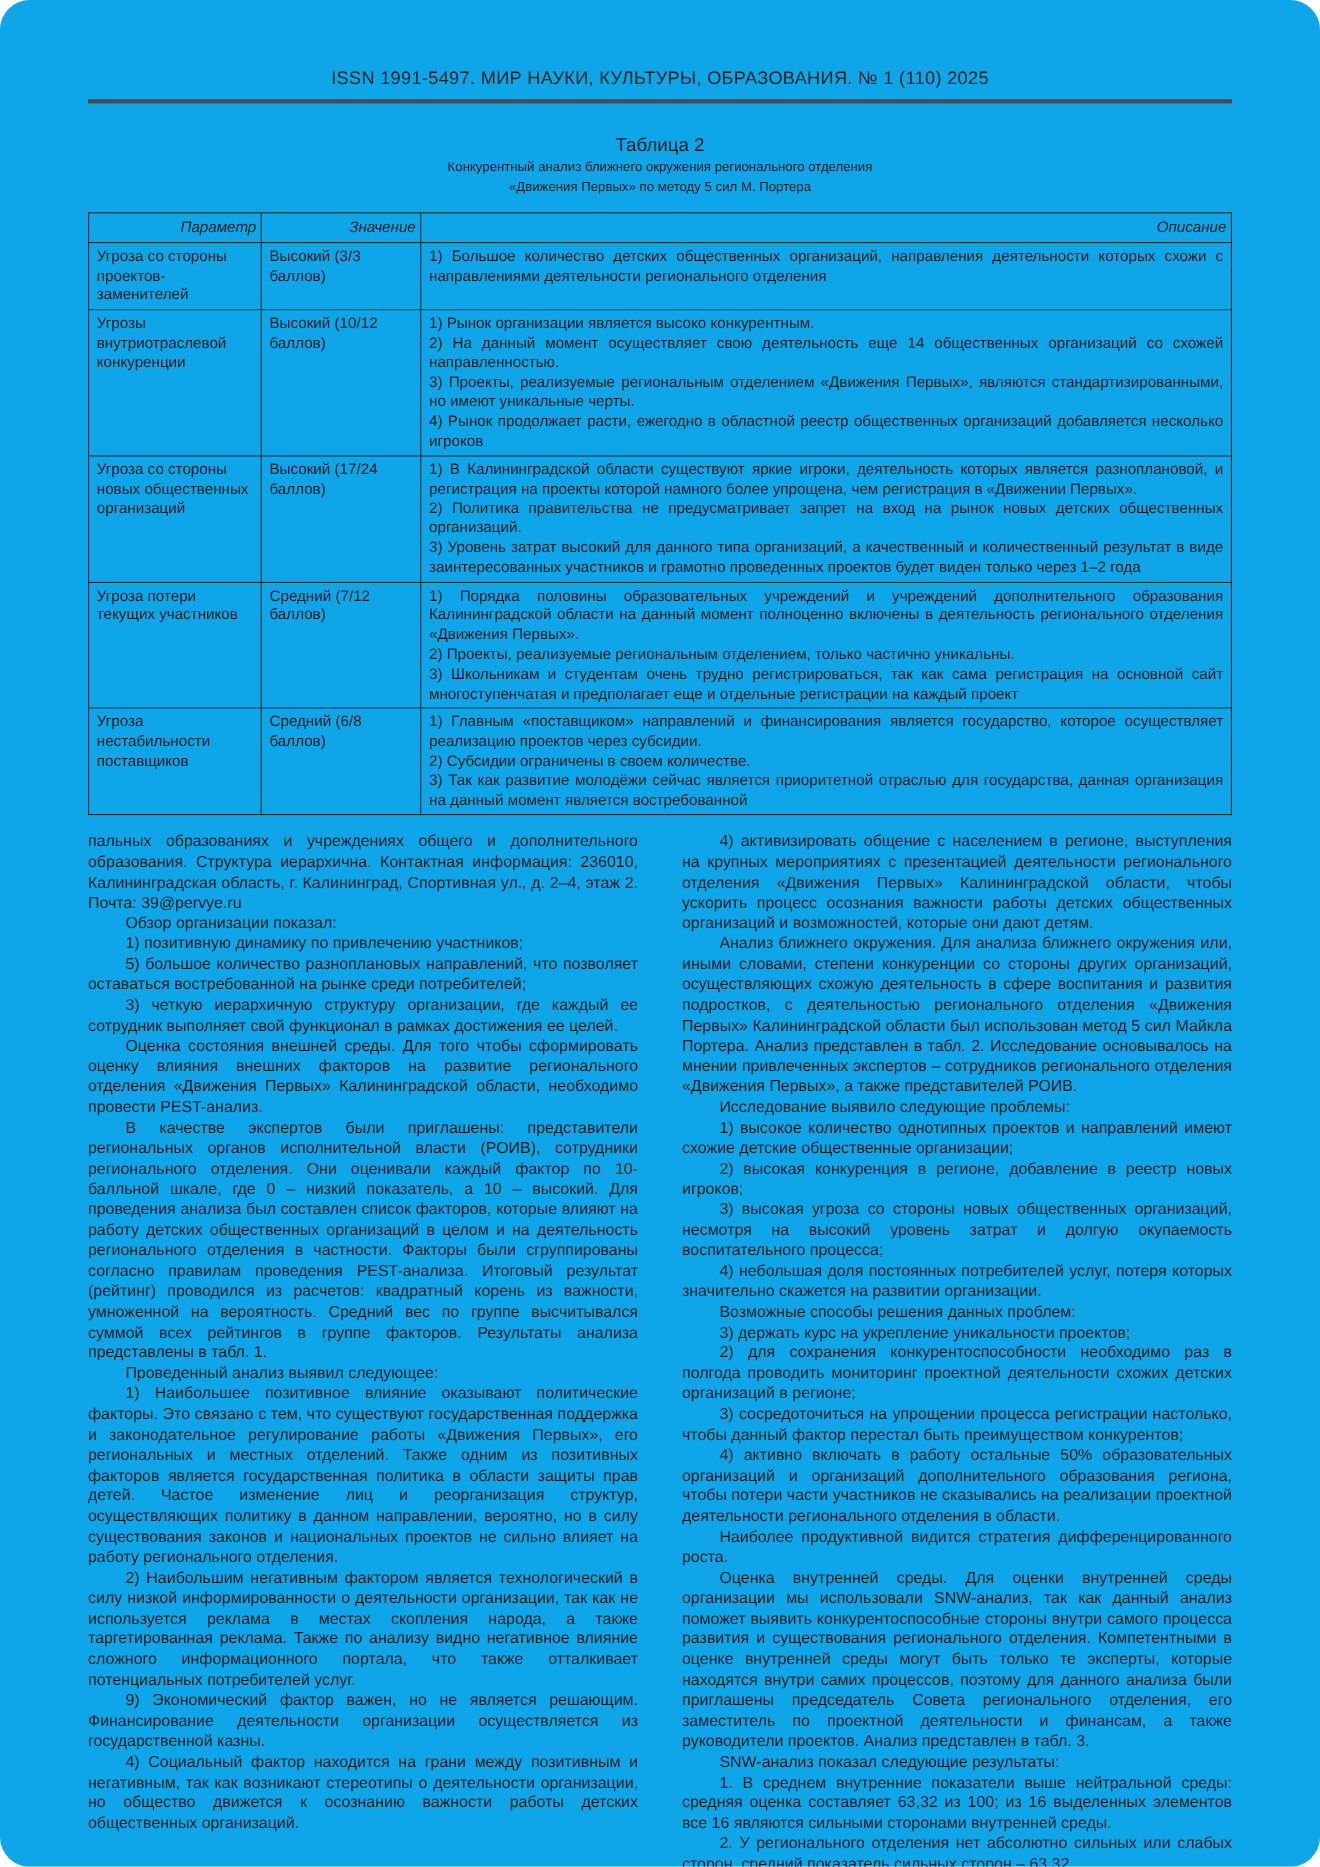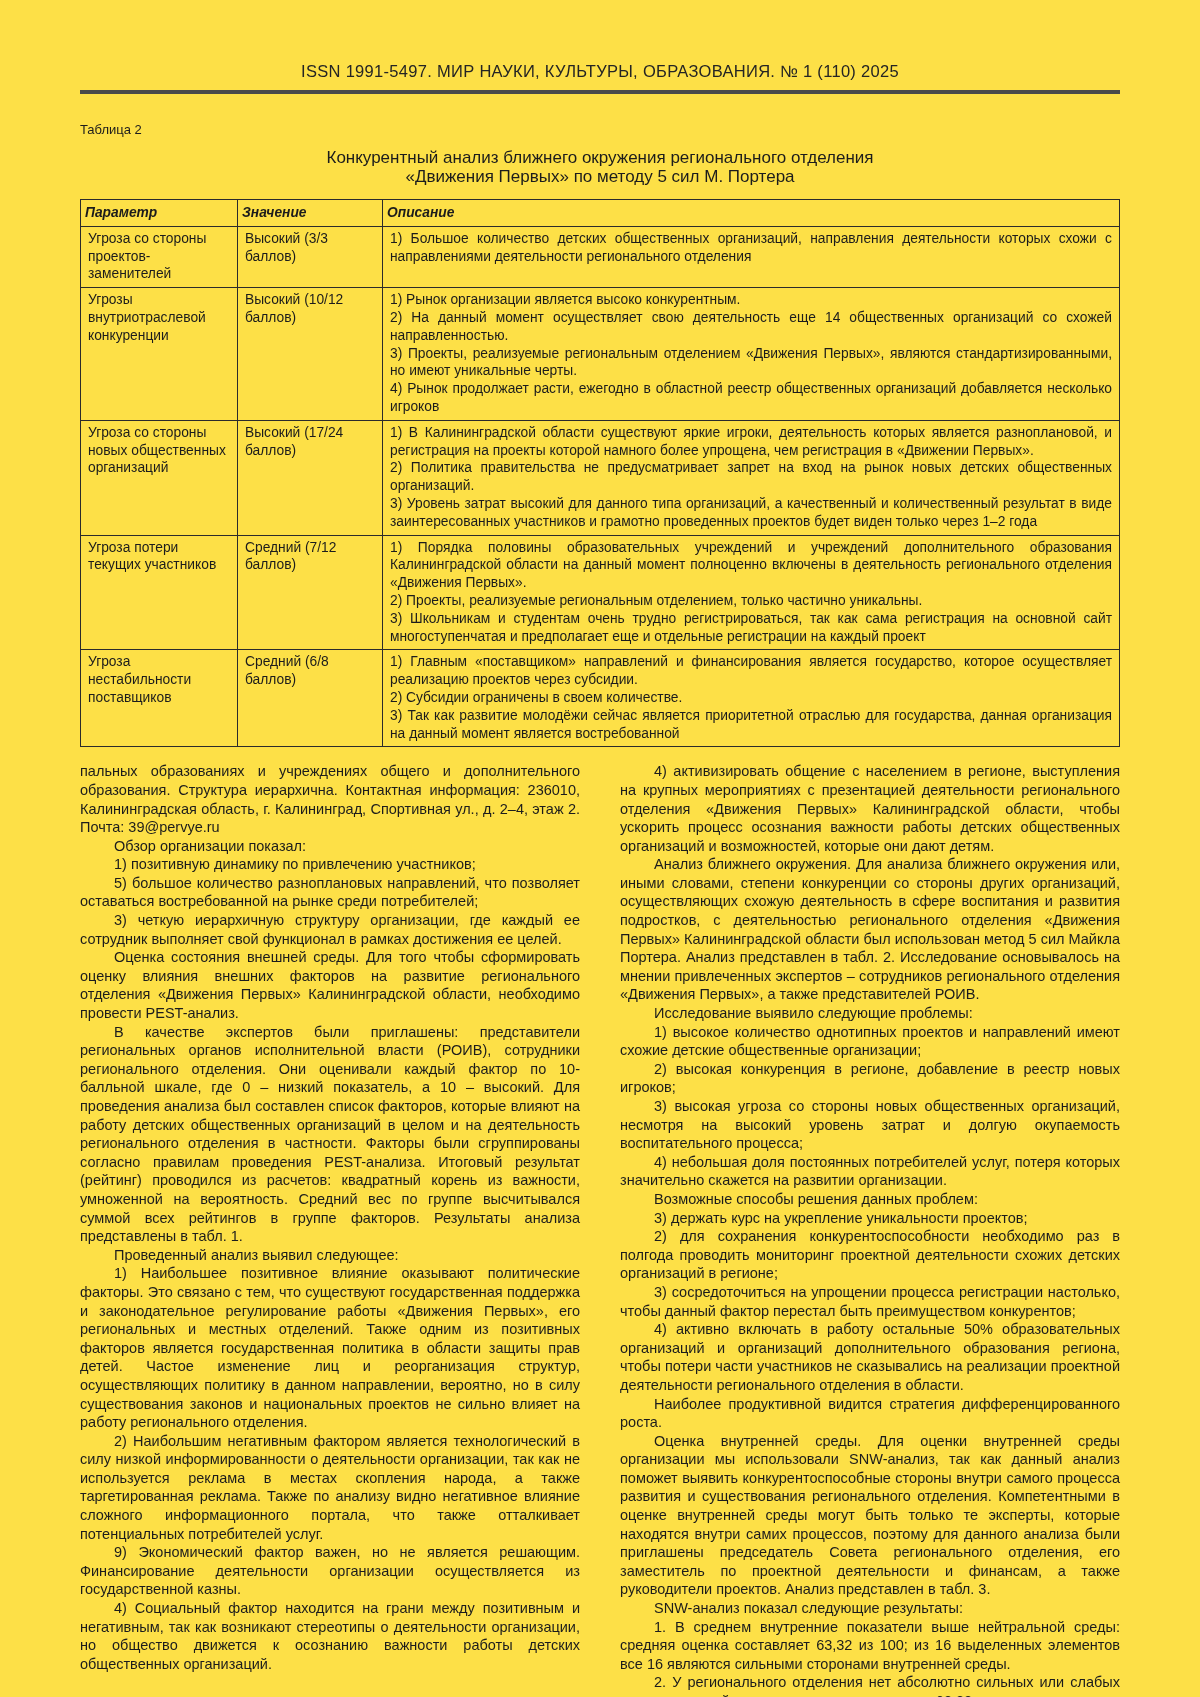--- a/index.html
+++ b/index.html
@@ -2,61 +2,60 @@
 <html lang="ru"><head>
 <meta charset="utf-8">
 <style>
   html,body{margin:0;padding:0;background:#ffffff;}
   body{
     width:1200px;height:1697px;
     font-family:"Liberation Sans", sans-serif;
     color:#1c1c1c;
     -webkit-font-smoothing:antialiased;
   }
-  .page{position:relative;width:1200px;height:1697px;background:#fde047;overflow:hidden;}
+  .page{position:relative;width:1200px;height:1697px;background:#0ea5e9;overflow:hidden;border-radius:27px;}
   .content{width:1040px;margin:0 auto;}
   .journal-header{
     text-align:center;
     padding-top:62px;
     font-size:16.5px;
     letter-spacing:.3px;
     color:#242424;
   }
   .header-rule{
     height:4px;background:#4a4a4a;
     margin-top:9px;
   }
   .table-label{
-    text-align:left;
-    font-size:13px;
+    text-align:center;
+    font-size:17px;
     margin-top:28px;
   }
   .table-caption{
     text-align:center;
-    font-size:17px;
+    font-size:12px;
     line-height:19px;
-    margin-top:11px;
   }
   table.porter{
     border-collapse:collapse;
     width:100%;
     margin-top:13px;
     font-size:13.8px;
     line-height:17.8px;
     table-layout:fixed;
   }
   table.porter th, table.porter td{
     border:1.6px solid #2b2b2b;
     vertical-align:top;
     padding:3px 7px 4px 7px;
   }
   table.porter th{
     font-style:italic;
-    font-weight:bold;
-    text-align:left;
+    font-weight:normal;
+    text-align:right;
     padding:4px 4px;
   }
   td.cell-desc{
     text-align:justify;
     white-space:pre-line;
   }
   .body-cols{
     display:flex;
     gap:40px;
     margin-top:15px;

